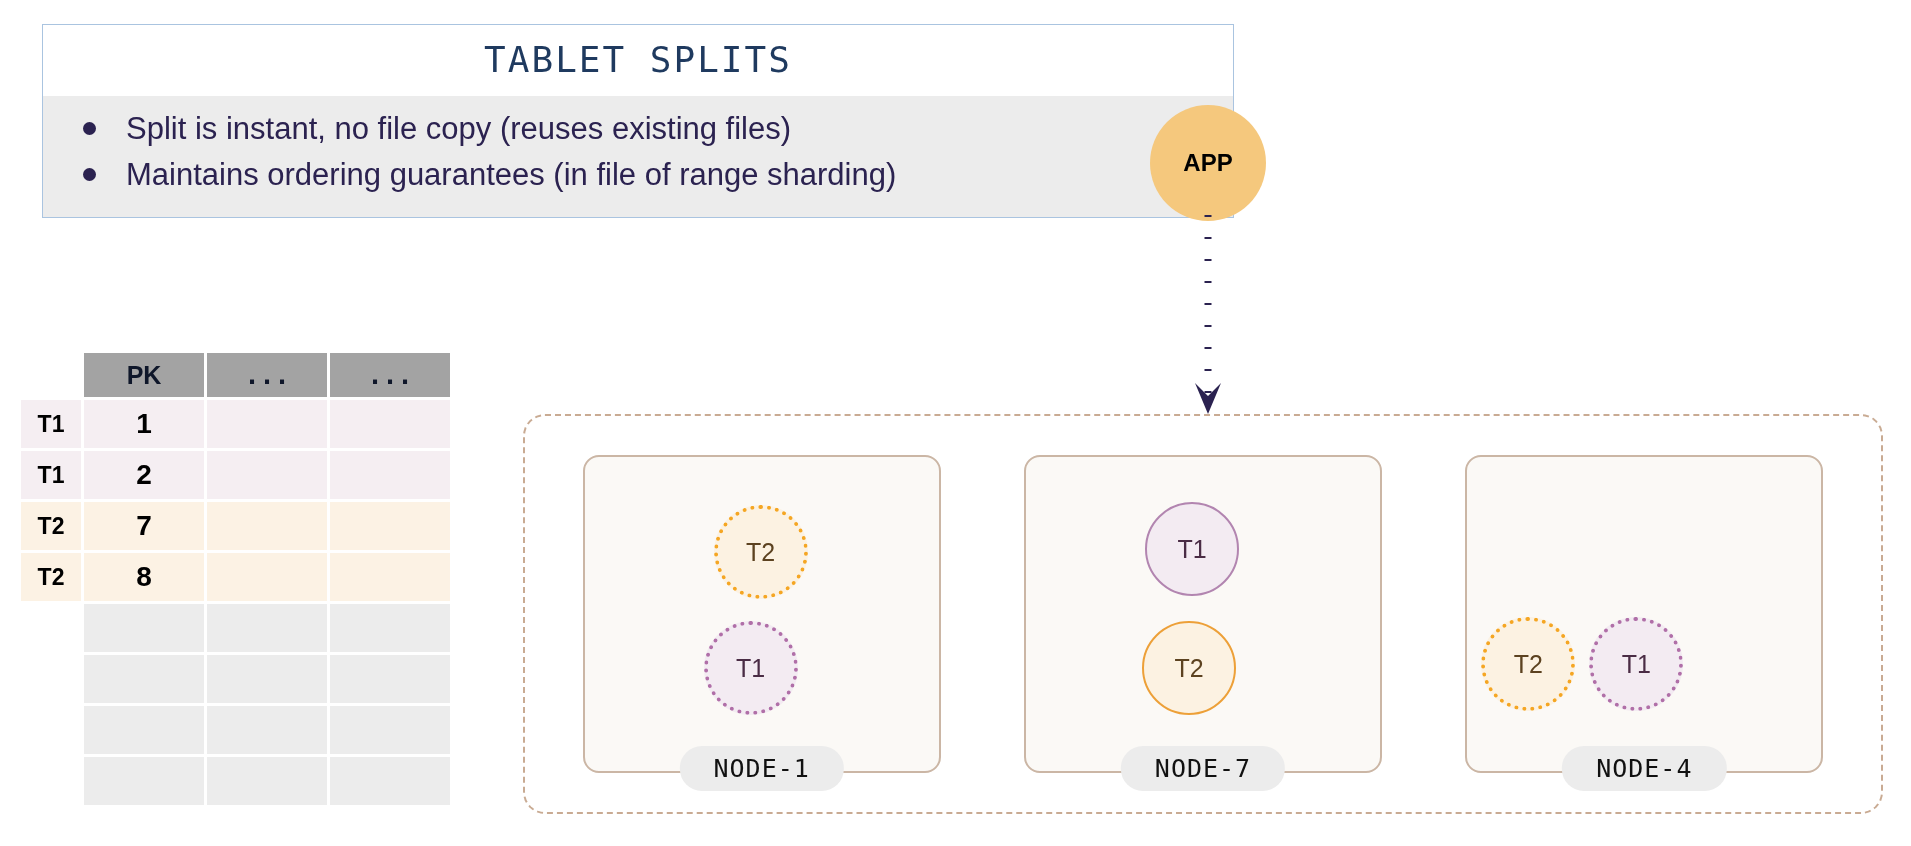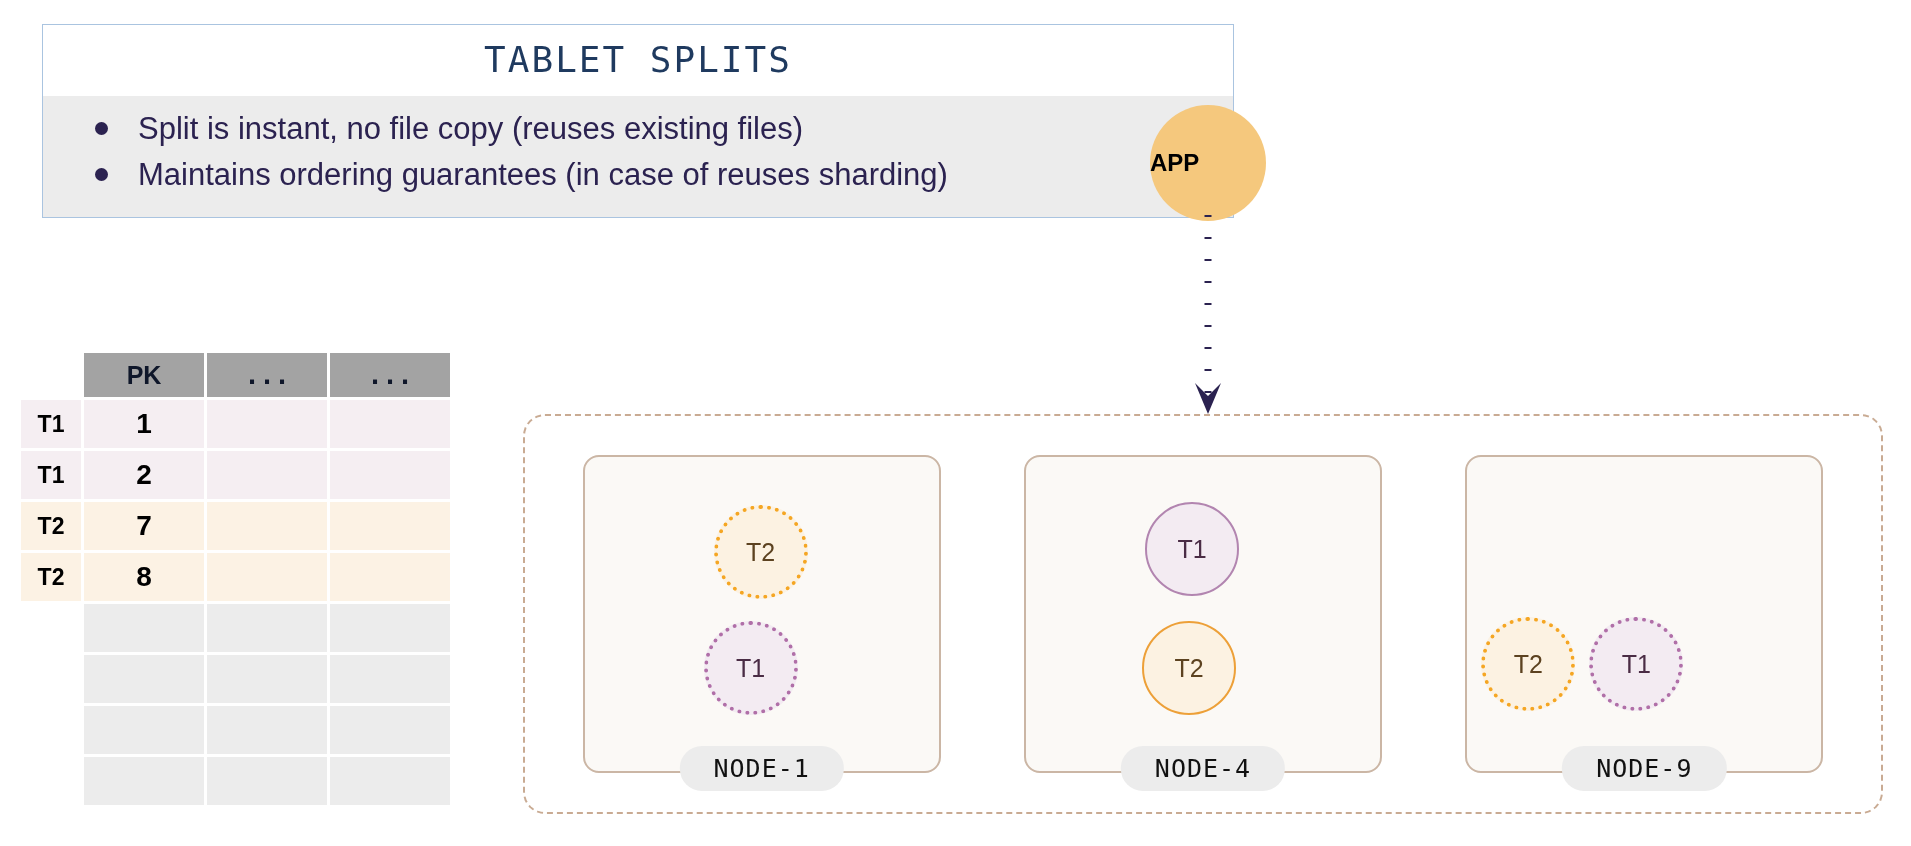--- a/index.html
+++ b/index.html
@@ -30,21 +30,21 @@
     color: #1f3a5f;
     font-family: "DejaVu Sans Mono", "Liberation Mono", monospace;
     font-size: 36px;
     letter-spacing: 2px;
     padding: 14px 0 16px 0;
     background: #ffffff;
     white-space: nowrap;
   }
   #panel-body {
     background: #ececec;
-    padding: 10px 0 18px 12px;
+    padding: 10px 0 18px 0;
   }
   .bullet-row {
     display: flex;
     align-items: flex-start;
     padding: 2px 26px 2px 40px;
   }
   .bullet-dot {
     width: 13px;
     height: 13px;
     border-radius: 50%;
@@ -119,21 +119,21 @@
   #app-circle {
     position: absolute;
     left: 1150px;
     top: 105px;
     width: 116px;
     height: 116px;
     border-radius: 50%;
     background: #f5c87d;
     display: flex;
     align-items: center;
-    justify-content: flex-start;
+    justify-content: center;
     color: #000000;
     font-weight: bold;
     font-size: 24px;
   }
   #app-arrow {
     position: absolute;
     left: 1185px;
     top: 215px;
     width: 46px;
     height: 200px;
@@ -213,21 +213,21 @@
 
 <div id="info-panel">
   <div id="panel-title">TABLET SPLITS</div>
   <div id="panel-body">
     <div class="bullet-row">
       <span class="bullet-dot"></span>
       <span class="bullet-text">Split is instant, no file copy (reuses existing files)</span>
     </div>
     <div class="bullet-row">
       <span class="bullet-dot"></span>
-      <span class="bullet-text">Maintains ordering guarantees (in case of reuses sharding)</span>
+      <span class="bullet-text">Maintains ordering guarantees (in file of range sharding)</span>
     </div>
   </div>
 </div>
 
 <div id="table-wrap">
   <table id="data-table">
     <tbody>
       <tr>
         <td class="corner-cell"></td>
         <td class="hdr-cell pk">PK</td>
@@ -309,27 +309,27 @@
       <div class="node-label">NODE-1</div>
     </div>
 
     <div class="node-card">
       <div class="tablet t1 solid" style="left:119px; top:45px;">
         <span>T1</span>
       </div>
       <div class="tablet t2 solid" style="left:116px; top:164px;">
         <span>T2</span>
       </div>
-      <div class="node-label">NODE-4</div>
+      <div class="node-label">NODE-7</div>
     </div>
 
     <div class="node-card">
       <div class="tablet t2 dotted" style="left:14px; top:160px;">
         <span>T2</span>
       </div>
       <div class="tablet t1 dotted" style="left:122px; top:160px;">
         <span>T1</span>
       </div>
-      <div class="node-label">NODE-9</div>
+      <div class="node-label">NODE-4</div>
     </div>
 
   </div>
 </div>
 
 </body></html>

